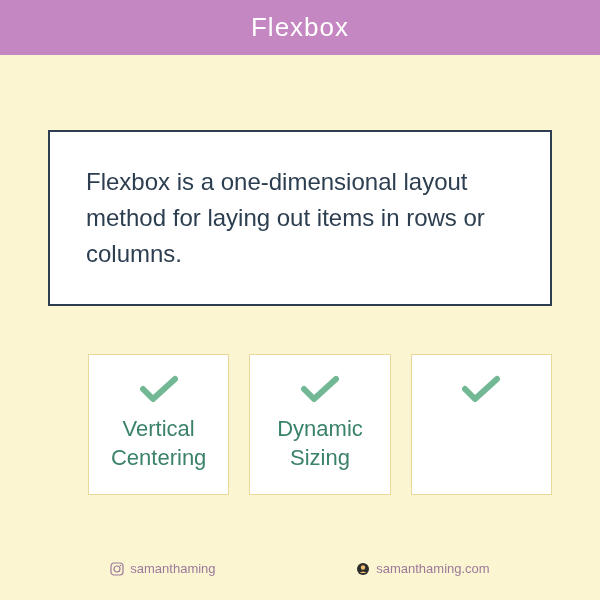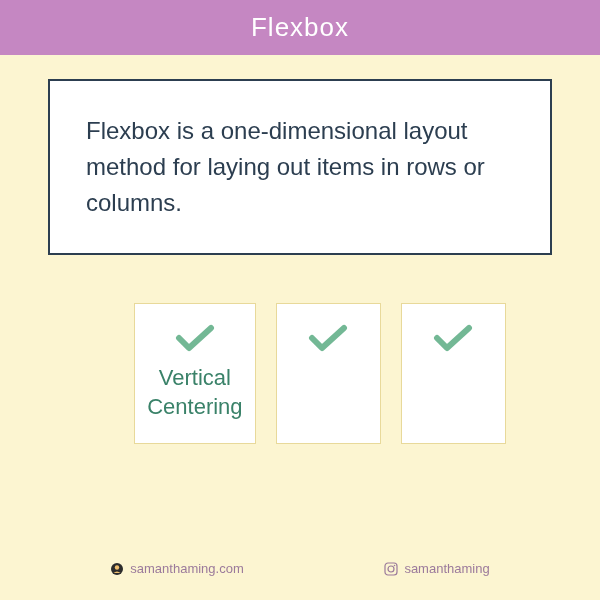--- a/index.html
+++ b/index.html
@@ -21,22 +21,21 @@
       text-align: center;
       padding: 12px 0;
       font-size: 26px;
       font-weight: 400;
       letter-spacing: 1px;
     }
     .content {
       flex: 1;
       display: flex;
       flex-direction: column;
-      padding: 24px 48px 0 48px;
-      align-items: center;
+      padding: 75px 48px 0 48px;
     }
     .definition-box {
       background: #ffffff;
       border: 2px solid #2c3e50;
       padding: 32px 36px;
       margin-bottom: 48px;
     }
     .definition-text {
       font-size: 24px;
       line-height: 1.5;
@@ -107,43 +106,44 @@
     <div class="feature-box">
       <svg class="checkmark" viewBox="0 0 40 32">
         <path d="M4 16 L14 26 L36 6" stroke="#73b895" stroke-width="6" fill="none" stroke-linecap="round" stroke-linejoin="round"></path>
       </svg>
       <div class="feature-label">Vertical Centering</div>
     </div>
     <div class="feature-box">
       <svg class="checkmark" viewBox="0 0 40 32">
         <path d="M4 16 L14 26 L36 6" stroke="#73b895" stroke-width="6" fill="none" stroke-linecap="round" stroke-linejoin="round"></path>
       </svg>
+      <div class="feature-label">Dynamic Sizing</div>
     </div>
     <div class="feature-box">
       <svg class="checkmark" viewBox="0 0 40 32">
         <path d="M4 16 L14 26 L36 6" stroke="#73b895" stroke-width="6" fill="none" stroke-linecap="round" stroke-linejoin="round"></path>
       </svg>
     </div>
   </div>
 </div>
 
 <div class="footer">
   <div class="social-item">
     <span class="social-icon">
       <svg width="14" height="14" viewBox="0 0 14 14">
+        <rect x="1" y="1" width="12" height="12" rx="3" stroke="#9b7a9b" stroke-width="1.2" fill="none"></rect>
+        <circle cx="7" cy="7" r="3" stroke="#9b7a9b" stroke-width="1.2" fill="none"></circle>
+        <circle cx="10.5" cy="3.5" r="0.8" fill="#9b7a9b"></circle>
+      </svg>
+    </span>
+    <span>samanthaming</span>
+  </div>
+  <div class="social-item">
+    <span class="social-icon">
+      <svg width="14" height="14" viewBox="0 0 14 14">
         <circle cx="7" cy="7" r="6" fill="#2c2c2c"></circle>
         <circle cx="7" cy="5.5" r="2.2" fill="#f0c070"></circle>
         <path d="M3.5 11 Q7 8 10.5 11" fill="#f0c070"></path>
       </svg>
     </span>
     <span>samanthaming.com</span>
   </div>
-  <div class="social-item">
-    <span class="social-icon">
-      <svg width="14" height="14" viewBox="0 0 14 14">
-        <rect x="1" y="1" width="12" height="12" rx="3" stroke="#9b7a9b" stroke-width="1.2" fill="none"></rect>
-        <circle cx="7" cy="7" r="3" stroke="#9b7a9b" stroke-width="1.2" fill="none"></circle>
-        <circle cx="10.5" cy="3.5" r="0.8" fill="#9b7a9b"></circle>
-      </svg>
-    </span>
-    <span>samanthaming</span>
-  </div>
 </div>
 
 </body></html>

